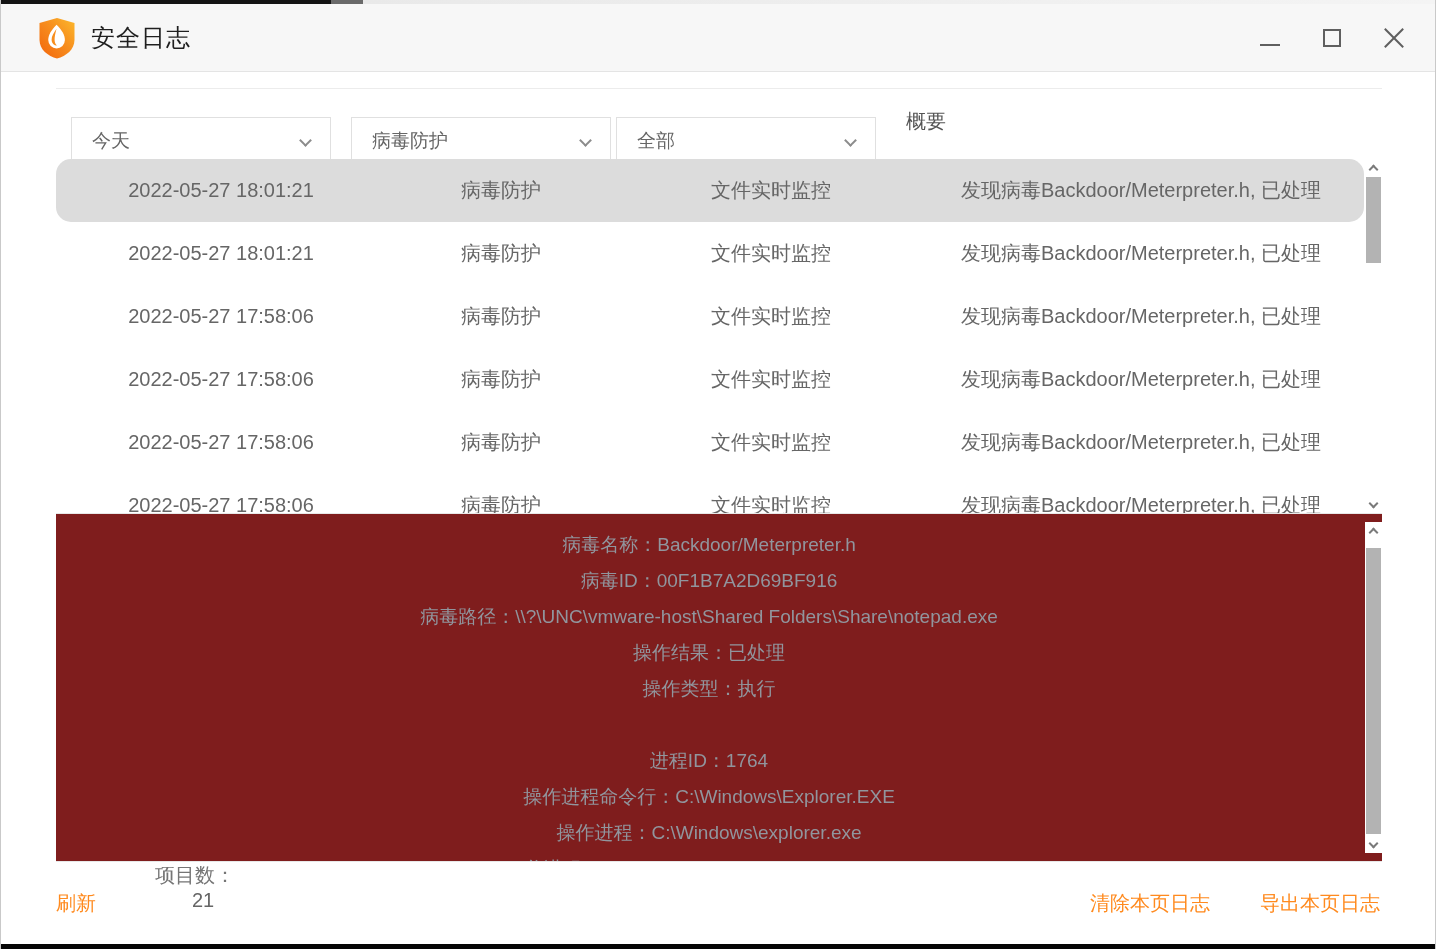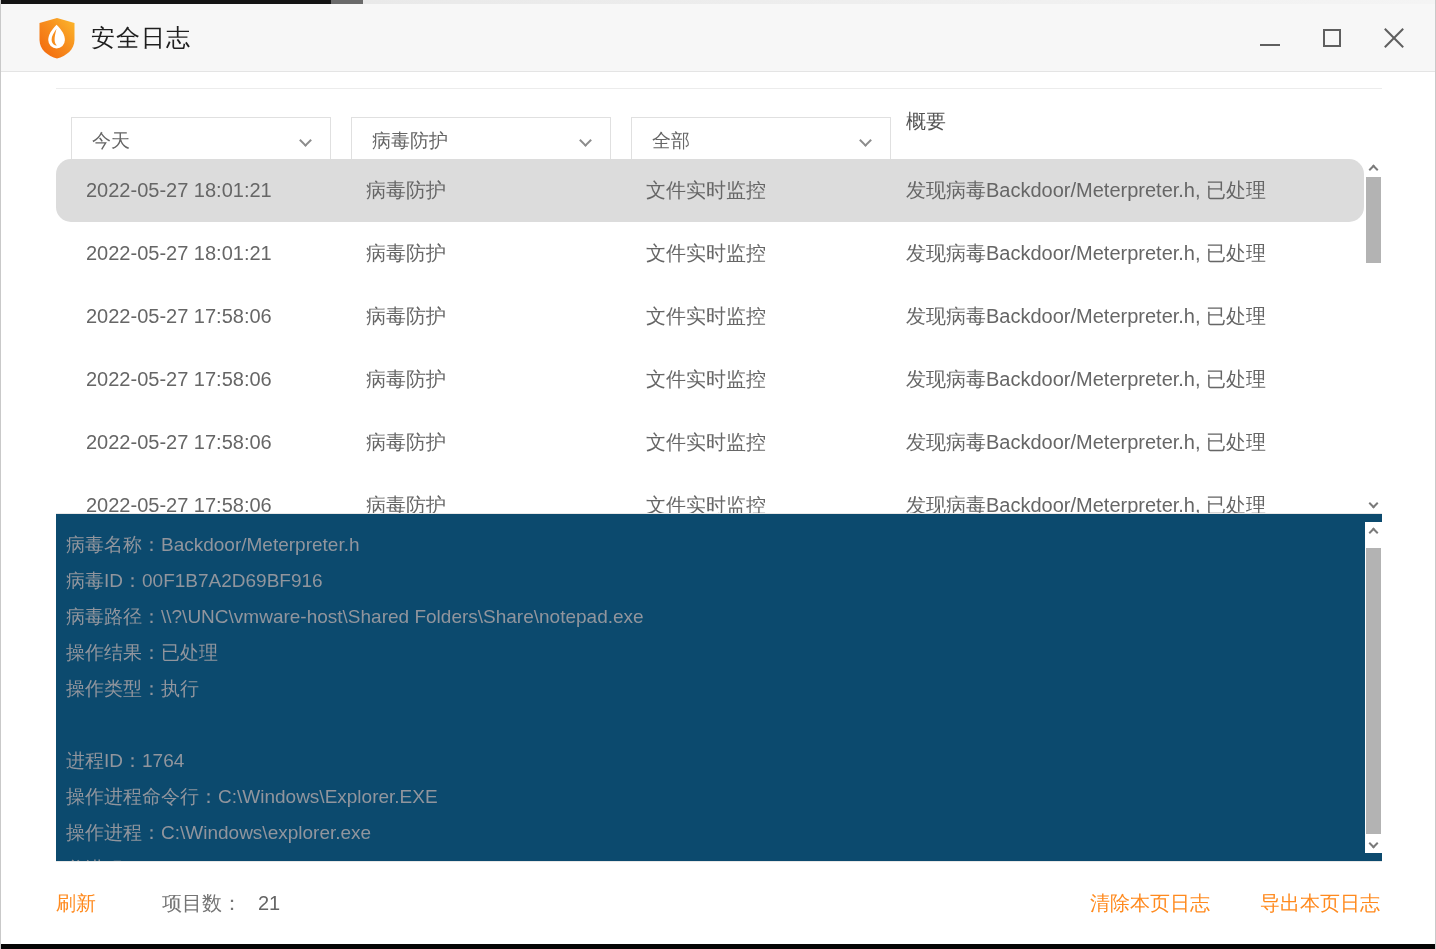--- a/index.html
+++ b/index.html
@@ -5,20 +5,21 @@
   * { box-sizing: border-box; margin: 0; padding: 0; }
   html,body { width:1436px; height:949px; }
   body {
     font-family: "Liberation Sans", "DejaVu Sans", sans-serif;
     background:#ffffff;
   }
   #window {
     position:relative; width:1436px; height:949px; background:#fff;
     border-left:1px solid #c9c9c9; border-right:1px solid #c9c9c9;
     overflow:hidden;
+    text-align:center;
   }
   
   .top-strip {
     position:absolute; top:0; left:0; width:100%; height:4px;
     background:linear-gradient(to right,#141414 0,#141414 330px,#6a6a6a 330px,#6a6a6a 362px,#e9e9e9 362px,#f4f4f4 100%);
     z-index:5;
   }
   .bottom-strip { position:absolute; bottom:0; left:0; width:100%; height:5px; background:#050505; z-index:5; }
 
   
@@ -49,21 +50,21 @@
     border-top:1px solid #ececec; background:#fff; overflow:hidden;
   }
   .filter-row { position:absolute; top:0; left:0; width:100%; height:64px; }
   .dropdown {
     position:absolute; top:13px; height:47px; width:260px;
     border:1px solid #e0e0e0; background:#fff;
     display:flex; align-items:center; justify-content:space-between;
     padding:0 20px 0 20px; cursor:pointer;margin-top:15px;
   }
   .dropdown .dd-value { font-size:19px; color:#666; }
-  .dd-1 { left:15px; } .dd-2 { left:295px; } .dd-3 { left:575px; }
+  .dd-1 { left:15px; } .dd-2 { left:295px; } .dd-3 { left:560px; }
   .summary-header {
     position:absolute; left:850px; top:0; height:64px; display:flex; align-items:center;
     font-size:20px; color:#555;
   }
   .rows-viewport { position:absolute; top:70px; left:0; right:0; bottom:0; overflow:hidden; }
   .log-row { position:relative; height:63px; width:calc(100% - 18px); display:flex; align-items:center; cursor:pointer;border-radius:15px; }
   .log-row.selected { background:#dcdcdc; }
   .log-row .cell { font-size:20px; color:#666; white-space:nowrap; overflow:hidden; }
   .cell.time    { position:absolute; left:30px;  width:270px; }
   .cell.cat     { position:absolute; left:310px; width:270px; }
@@ -77,31 +78,31 @@
   .vscroll .thumb { position:absolute; left:1px; width:15px; background:#b3b3b3; cursor:pointer; }
   .list-scroll { top:70px; bottom:0; }
   .list-scroll .thumb { top:18px; height:86px; }
   .detail-scroll { top:8px; bottom:8px; }
   .detail-scroll .thumb { top:26px; height:286px; }
 
   
   .detail-panel {
     position:absolute; top:513px; left:55px; width:1326px; height:349px;
     border-top:1px solid #e8e8e8; border-bottom:1px solid #e8e8e8;
-    background:#0c4a6e; overflow:hidden;
+    background:#7f1d1d; overflow:hidden;
   }
   .detail-lines { position:absolute; top:13px; left:10px; right:30px; }
   .dline { height:36px; line-height:36px; font-size:19px; color:#91959d; white-space:nowrap; }
   .dline.gap { margin-top:36px; }
 
   
   .footer { position:absolute; top:862px; left:0; width:100%; height:82px; background:#fff; }
   .footer .link { position:absolute; top:0; height:82px; display:flex; align-items:center; font-size:20px; color:#ff8a1e; cursor:pointer; }
   .refresh-link { left:55px; }
-  .item-count { position:absolute; left:161px; top:0; height:82px; display:flex; align-items:center; font-size:20px; color:#757575; }
+  .item-count { position:absolute; left:154px; top:0; height:82px; display:flex; align-items:center; font-size:20px; color:#757575;flex-direction:column; }
   .item-count .count-val { margin-left:16px; color:#666; }
   .right-links { position:absolute; right:55px; top:0; height:82px; display:flex; align-items:center; gap:50px; }
   .right-links .rlink { font-size:20px; color:#ff8a1e; cursor:pointer; }
 </style>
 </head>
 <body>
 
 <div id="window">
   <div class="top-strip"></div>
 

